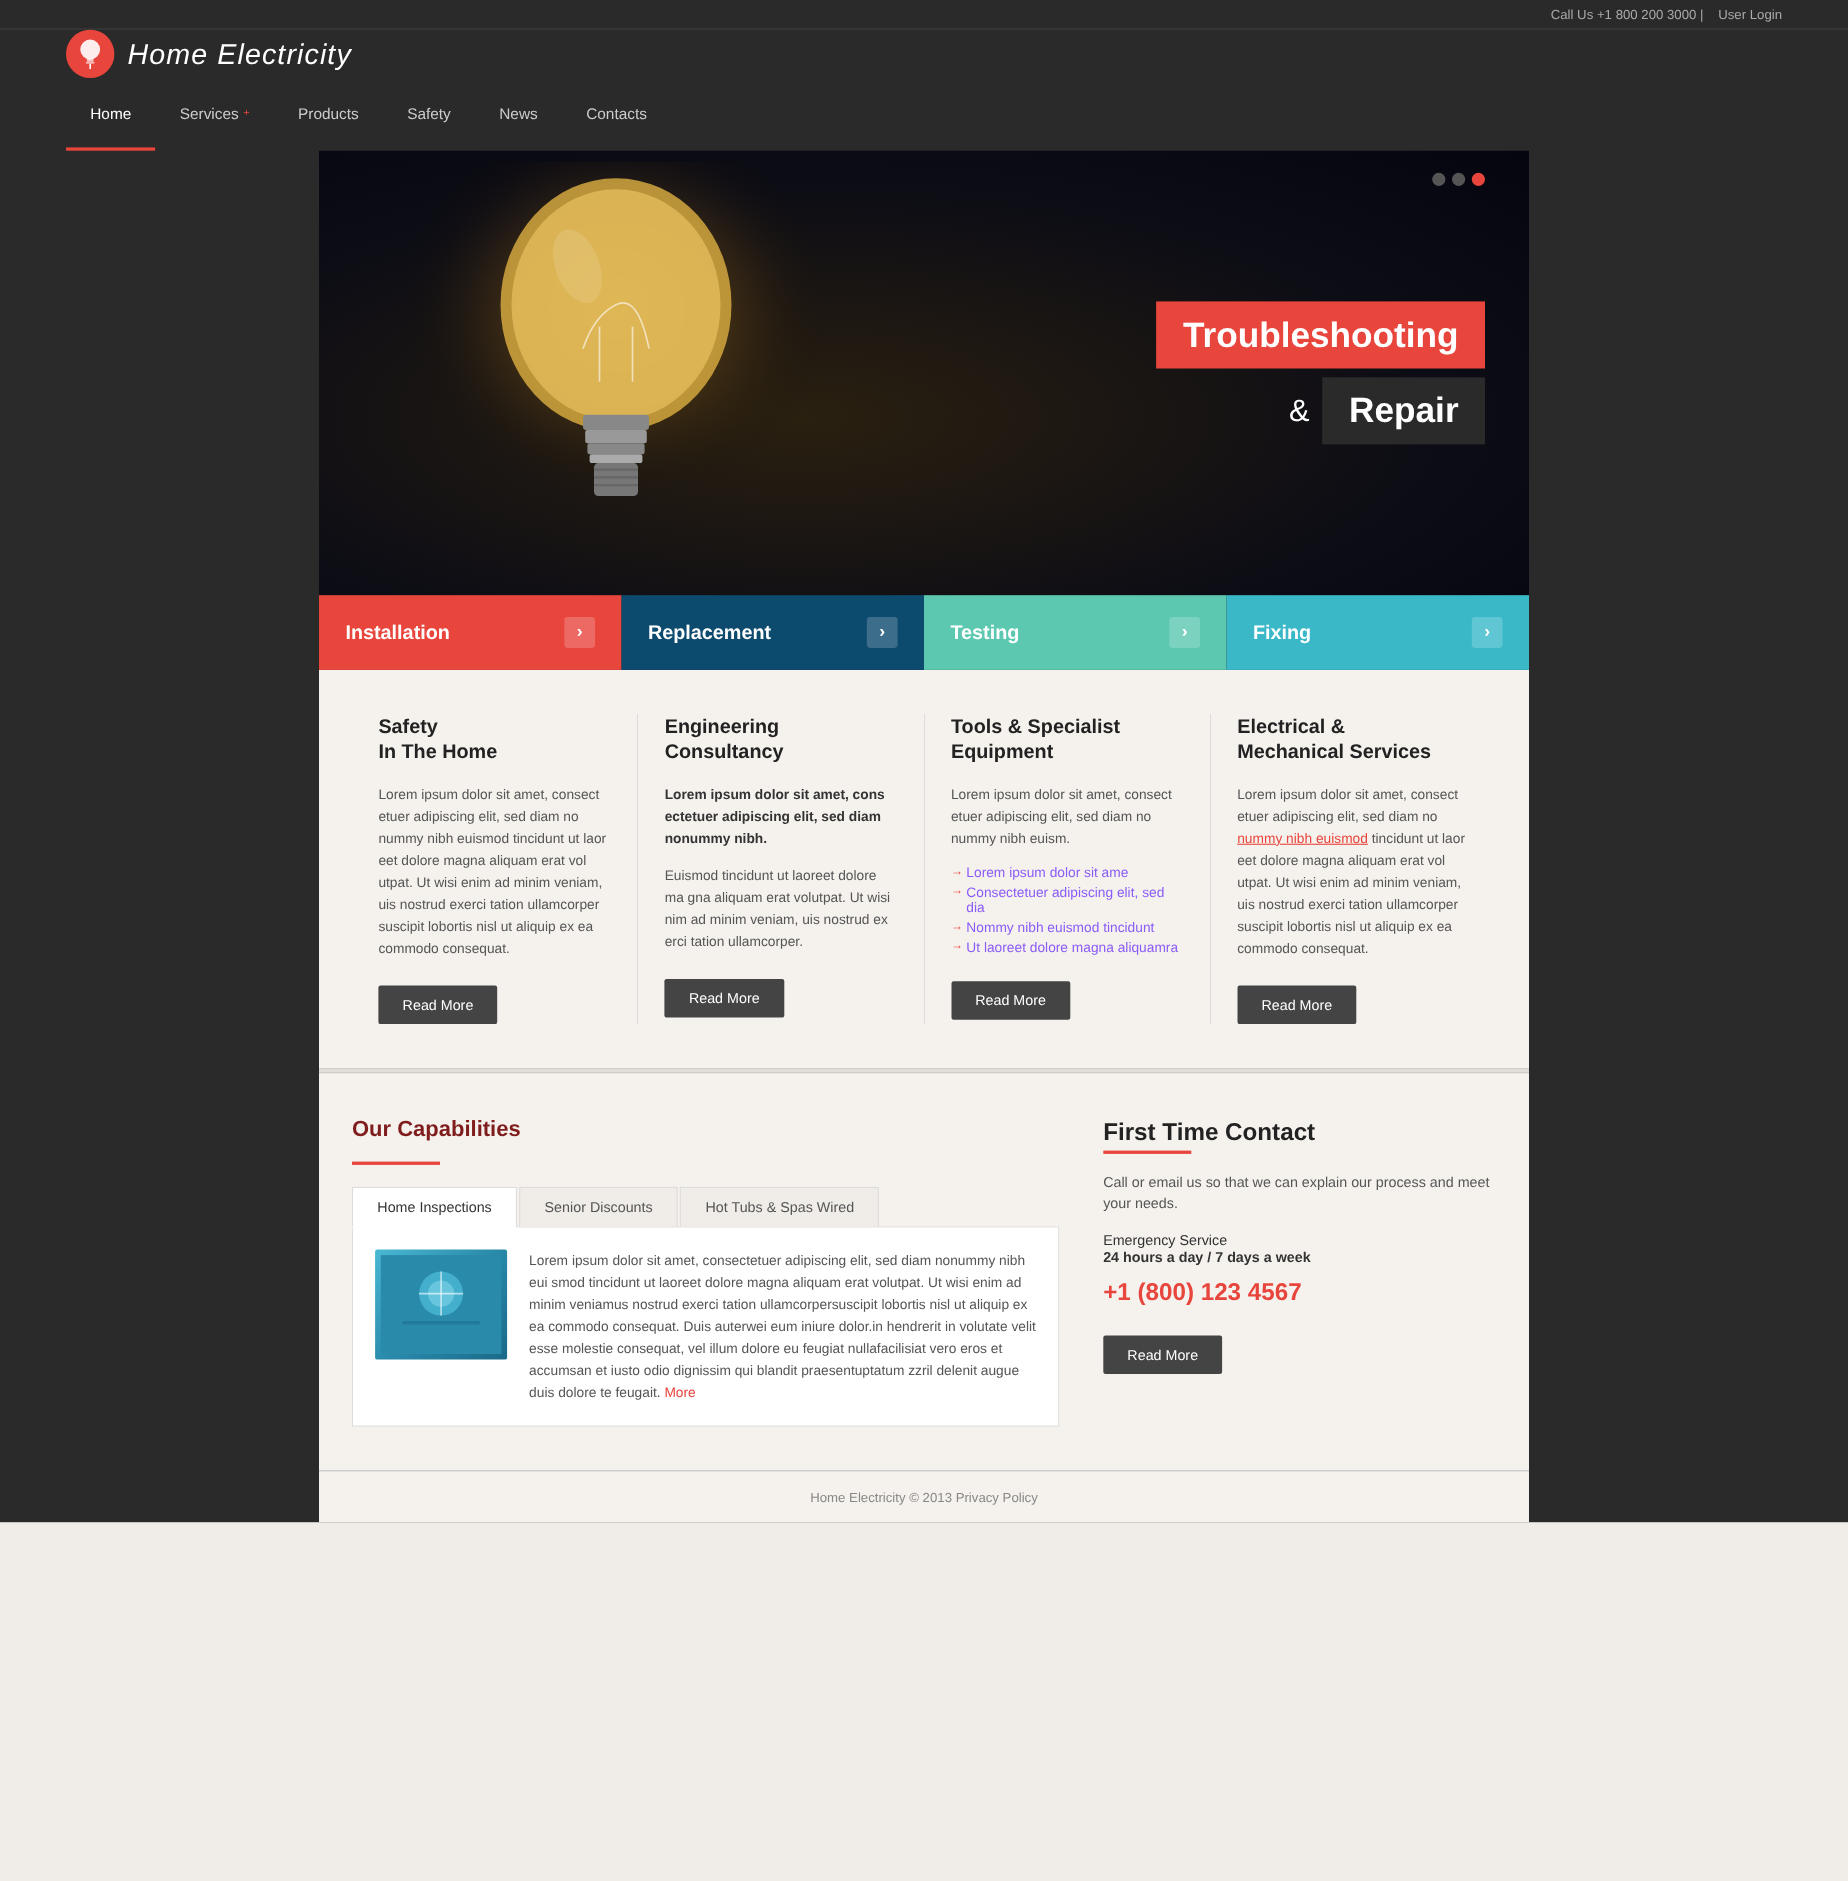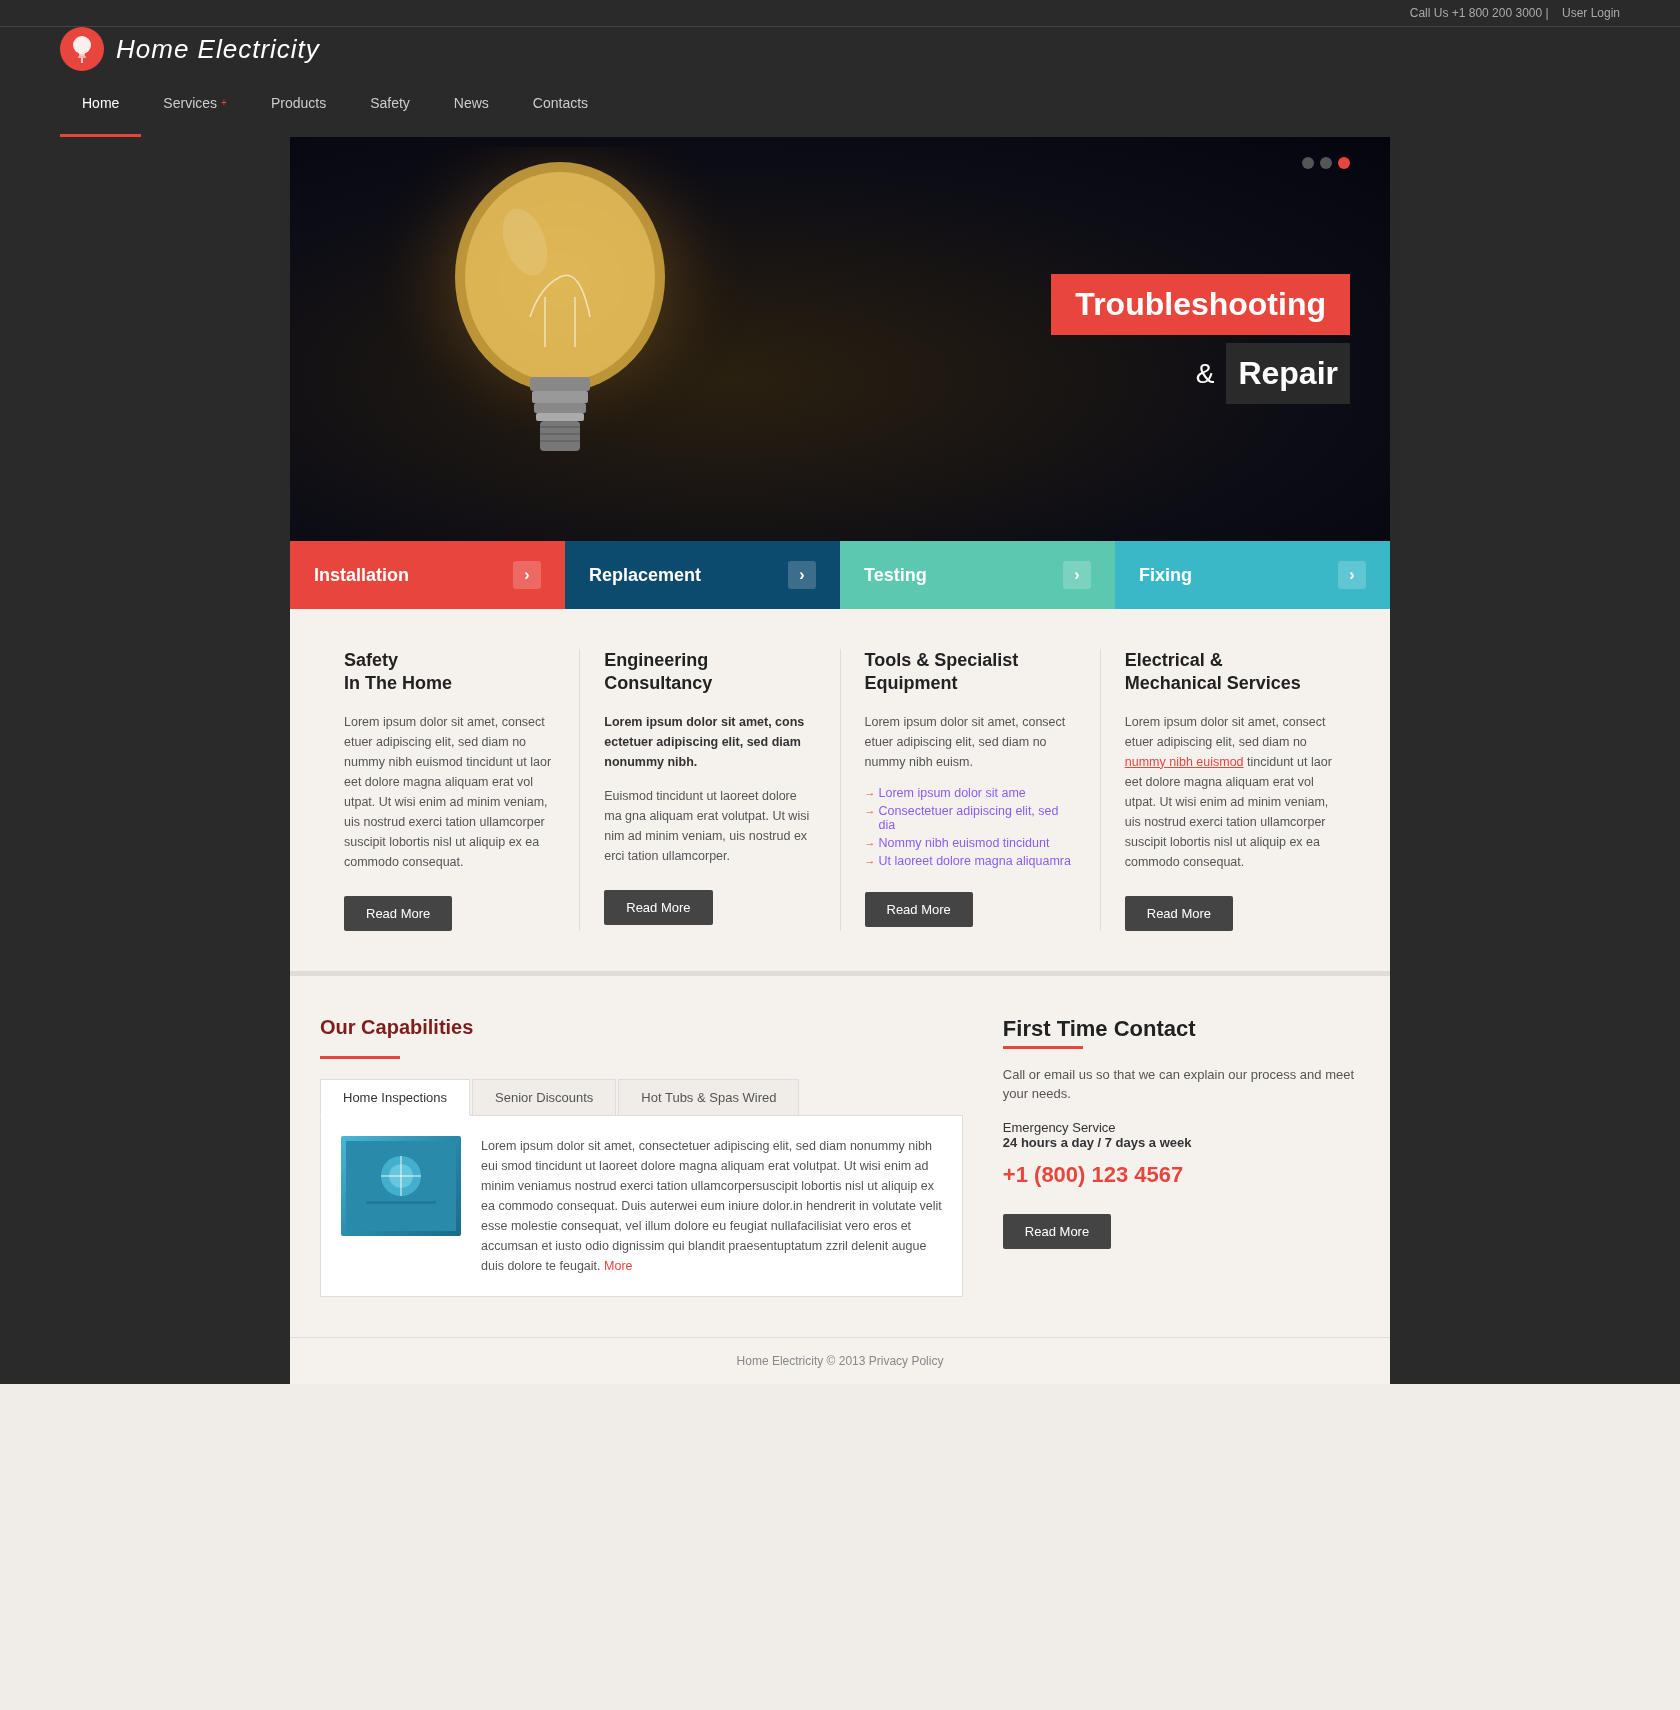--- a/index.html
+++ b/index.html
@@ -121,21 +121,21 @@
     }
     .hero-and {
       color: white;
       font-size: 28px;
     }
     .hero-repair {
       background: #2a2a2a;
       color: white;
       font-size: 32px;
       font-weight: bold;
-      padding: 12px 12px;
+      padding: 12px 24px;
       display: inline-block;
     }
     .hero-dots {
       position: absolute;
       top: 20px;
       right: 40px;
       display: flex;
       gap: 6px;
     }
     .dot {

